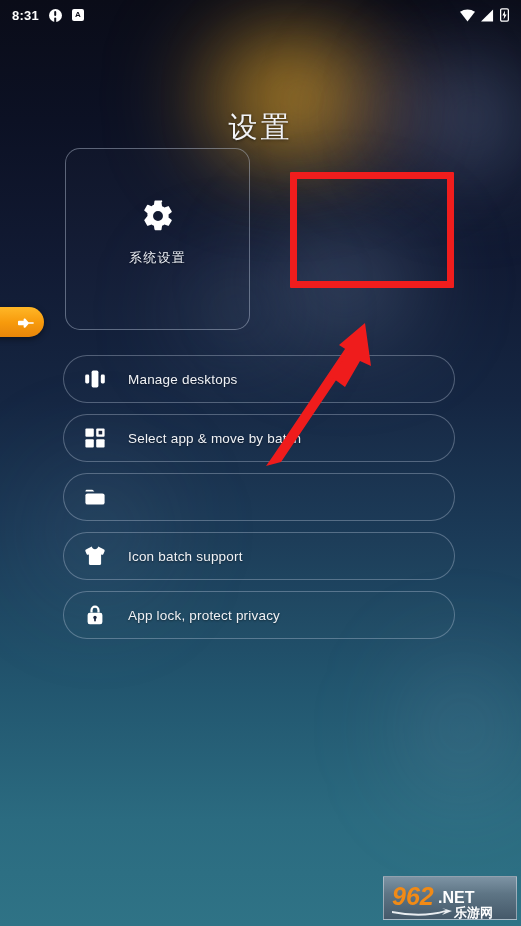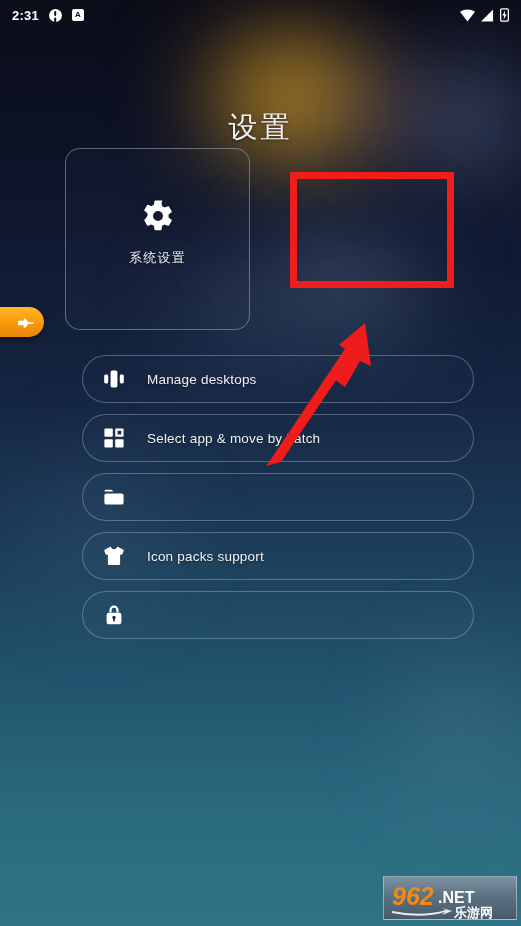--- a/index.html
+++ b/index.html
@@ -117,21 +117,21 @@
   
   #highlight {
     position:absolute; left:290px; top:172px;
     width:164px; height:116px;
     border:7px solid #f01d1d;
     border-radius:1px;
     z-index:30; pointer-events:none;
   }
 
   
-  #list { position:absolute; left:82px; top:355px; width:392px; z-index:20; }
+  #list { position:absolute; left:63px; top:355px; width:392px; z-index:20; }
   .row {
     height:48px; margin-bottom:11px;
     border:1px solid rgba(198,210,228,.34);
     border-radius:26px;
     display:flex; align-items:center;
     padding-left:18px;
     background:rgba(255,255,255,.012);
   }
   .row-icon { width:26px; height:26px; flex:0 0 26px; display:flex; align-items:center; justify-content:center; }
   .row-icon svg { width:24px; height:24px; display:block; fill:#ffffff; }
@@ -175,21 +175,21 @@
   <div class="blob amber2"></div>
   <div class="blob rose"></div>
   <div class="blob steel"></div>
   <div class="blob haze"></div>
   <div class="blob haze2"></div>
   <div class="blob midglow"></div>
   <div class="blob lowglow"></div>
 
   <div id="statusbar">
     <div id="sb-left">
-      <span class="sb-clock">2:31</span>
+      <span class="sb-clock">8:31</span>
       <span class="sb-ico">
         <span class="ico-alert"></span>
       </span>
       <span class="sb-ico">
         <span class="ico-abadge">A</span>
       </span>
     </div>
     <div id="sb-right">
       <span class="sb-ico">
         <svg width="15" height="13" viewBox="0 0 16 13">
@@ -263,32 +263,33 @@
         </svg>
       </span>
     </div>
 
     <div class="row">
       <span class="row-icon">
         <svg viewBox="0 0 24 24">
           <path d="M8.8 2.6 3 5.6c-.6.3-.8 1-.6 1.6l1.3 3c.2.5.8.8 1.3.6l.9-.4v9.4c0 .7.5 1.2 1.2 1.2h9.8c.7 0 1.2-.5 1.2-1.2v-9.4l.9.4c.5.2 1.1-.1 1.3-.6l1.3-3c.2-.6 0-1.3-.6-1.6l-5.8-3C14.8 4.4 13.5 5.2 12 5.2S9.2 4.4 8.8 2.6z"></path>
         </svg>
       </span>
-      <span class="row-label">Icon packs support</span>
+      <span class="row-label">Icon batch support</span>
     </div>
 
     <div class="row">
       <span class="row-icon">
         <svg viewBox="0 0 24 24">
           <path d="M7.4 9.6V7.2a4.6 4.6 0 1 1 9.2 0v2.4h-2.2V7.2a2.4 2.4 0 0 0-4.8 0v2.4H7.4z"></path>
           <rect x="4.6" y="9.8" width="14.8" height="11.4" rx="2.2"></rect>
           <circle cx="12" cy="14.4" r="1.7" fill="#1b2740"></circle>
           <rect x="11.1" y="14.4" width="1.8" height="4" rx=".9" fill="#1b2740"></rect>
         </svg>
       </span>
+      <span class="row-label">App lock, protect privacy</span>
     </div>
 
   </div>
 
   <div id="sidetab">
     <span>
       <svg viewBox="0 0 24 24">
         <path d="M2.5 11.3c0-.8.7-1.4 1.5-1.4h5.6V8.1c0-.7.6-1.3 1.3-1.3.4 0 .8.2 1 .5l3.6 4c.3.3.6.4 1 .4h5.1c.6 0 1 .5 1 1s-.4 1-1 1h-5.1c-.4 0-.7.2-1 .5l-3.6 4c-.2.3-.6.5-1 .5-.7 0-1.3-.6-1.3-1.3v-1.8H4c-.8 0-1.5-.6-1.5-1.4v-2.5z"></path>
       </svg>
     </span>

